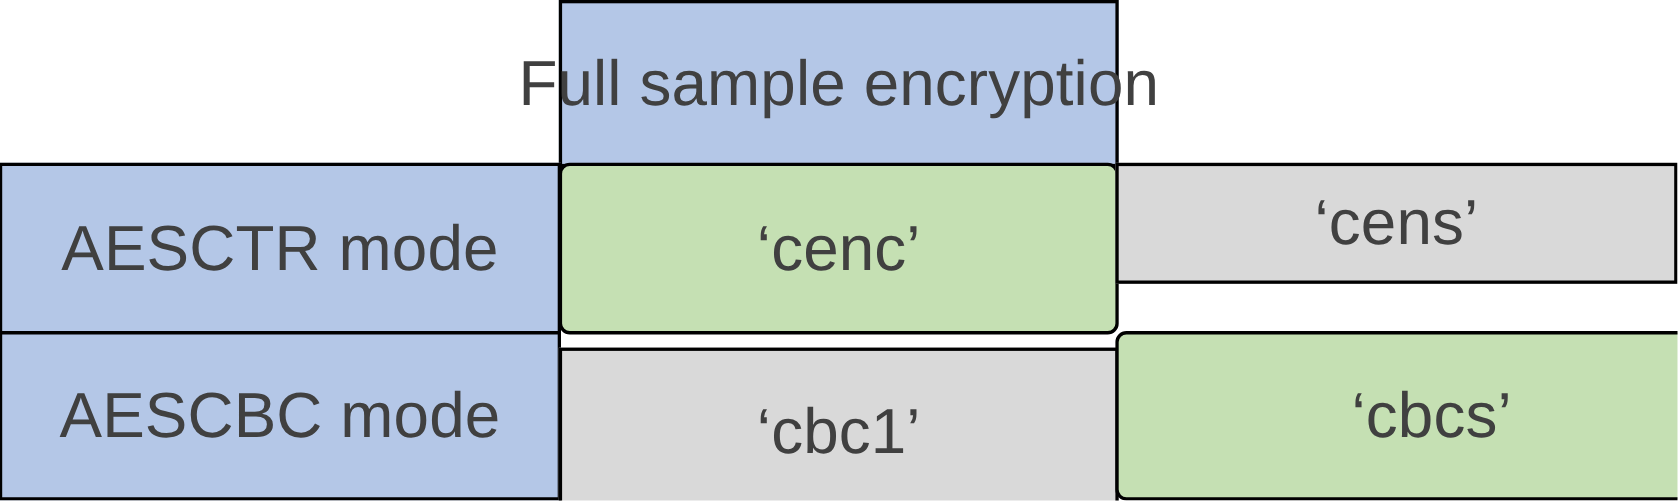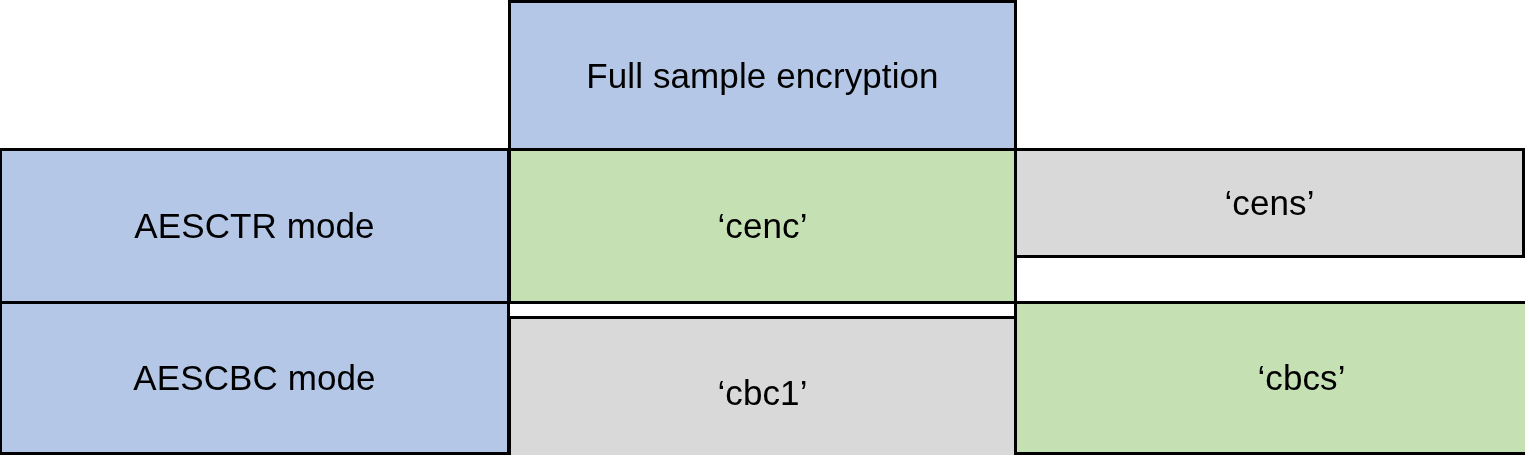--- a/index.html
+++ b/index.html
@@ -21,22 +21,22 @@
     background: #ffffff;
   }
 
   
   .cell {
     position: absolute;
     box-sizing: border-box;
     display: flex;
     align-items: center;
     justify-content: center;
-    color: #000000;
-    font-size: 35px;
+    color: #404040;
+    font-size: 58px;
     line-height: 1.1;
     letter-spacing: 0.1px;
     white-space: nowrap;
   }
 
   .blank-corner {
     left: 0px;
     top: 0px;
     width: 508px;
     height: 148px;
@@ -56,21 +56,21 @@
     border-left: 4px solid #000000;
     left: -2px;
     width: 512px;
   }
   .rowhdr-r1 { top: 148px; height: 156px; }
   .rowhdr-r2 { top: 301px; height: 154px; }
 
   .data {
     border: 3px solid #000000;
   }
-  .data-green { background: #c5e0b3; }
+  .data-green { background: #c5e0b3; border-radius: 10px; }
   .data-gray  { background: #d9d9d9; }
 
   .d-r1c1 { left: 508px;  top: 148px; width: 509px; height: 156px; }
   .d-r1c2 { left: 1014px; top: 148px; width: 511px; height: 110px; }
   .d-r2c1 { left: 508px;  top: 301px; width: 509px; height: 154px; margin-top: 15px; }
   .d-r2c2 { left: 1014px; top: 301px; width: 575px; height: 154px; }
 </style>
 </head>
 <body>
 

